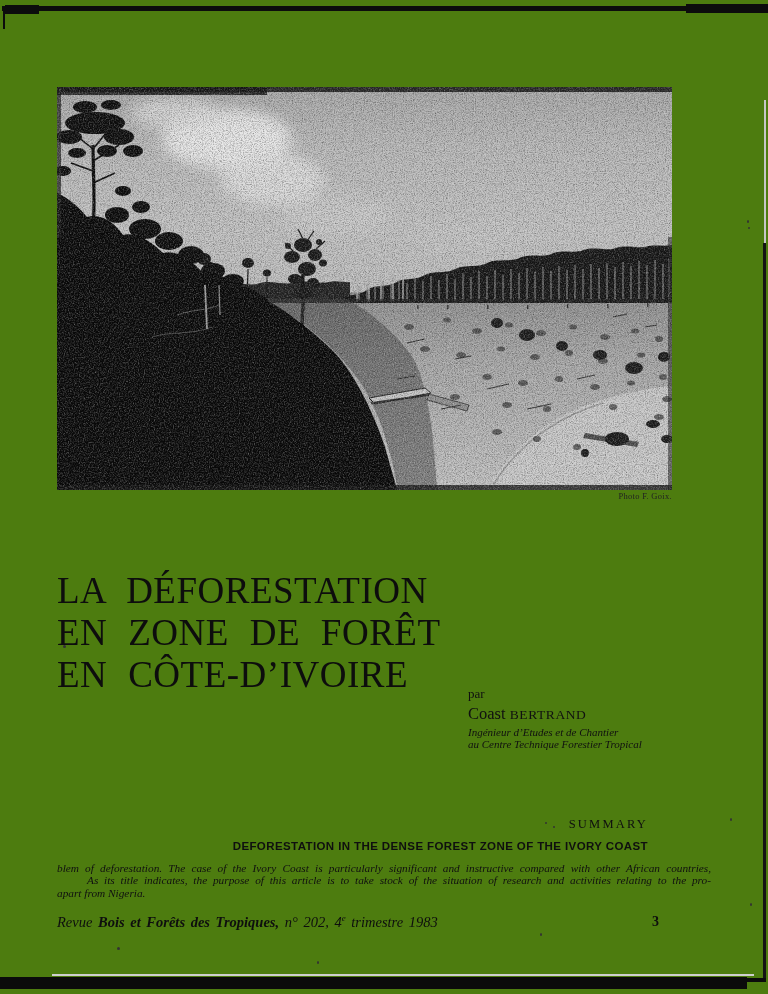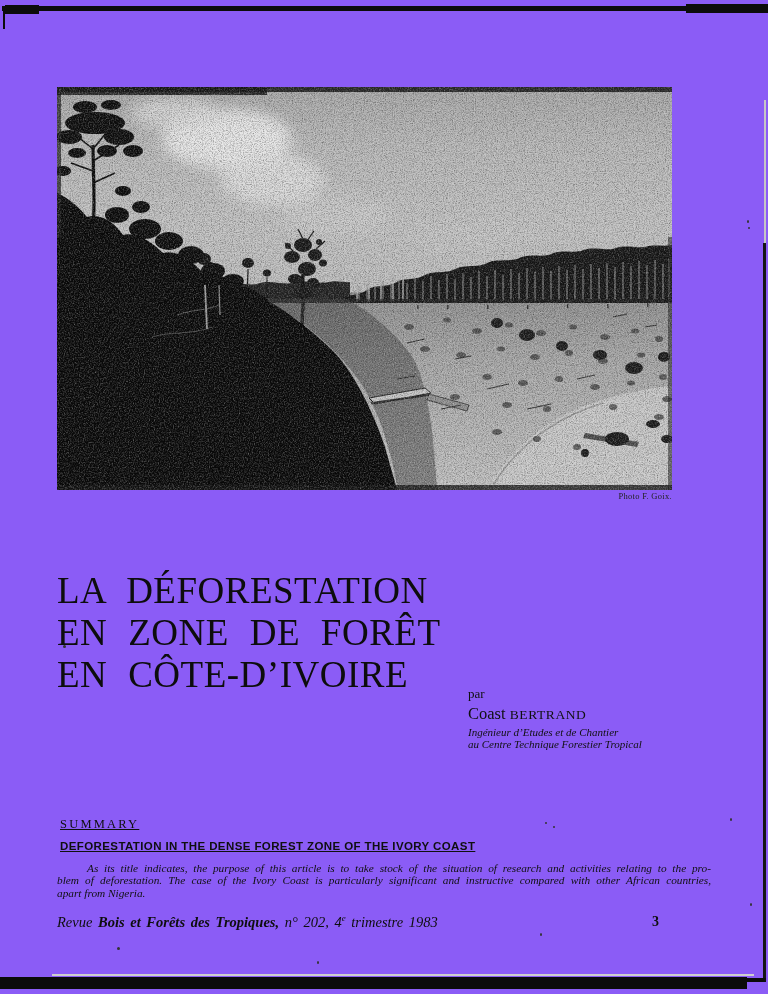--- a/index.html
+++ b/index.html
@@ -1,16 +1,16 @@
 <!DOCTYPE html>
 <html><head>
 <meta charset="utf-8">
 <style>
   html,body{margin:0;padding:0;background:#e9e9e9;}
-  .page{position:relative;width:768px;height:994px;background:#8b5cf6;overflow:hidden;
+  .page{position:relative;width:768px;height:994px;background:#4d7c0f;overflow:hidden;
         font-family:"Liberation Serif",serif;color:#111;}
   .page > div, .page > figure, .page > h1{position:absolute;margin:0;}
 
   
   .bar-top{left:2px;top:6px;width:764px;height:5px;background:#0c0c0c;}
   .bar-top-blob{left:5px;top:5px;width:34px;height:9px;background:#0c0c0c;}
   .bar-top-tick{left:3px;top:6px;width:2px;height:23px;background:#0c0c0c;}
   .bar-top-right{left:686px;top:4px;width:82px;height:9px;background:#0c0c0c;}
   .edge-right-gray{left:764px;top:100px;width:2px;height:145px;background:#c6c6c6;}
   .edge-right-dark{left:763px;top:243px;width:3px;height:739px;background:#141414;}
@@ -42,21 +42,21 @@
          font-size:37px;line-height:42px;letter-spacing:.5px;word-spacing:.3em;color:#0d0d0d;}
   .tline{display:block;}
 
   .author{left:468px;top:686px;width:218px;color:#101010;}
   .par{font-size:13px;}
   .name{font-size:16.5px;margin-top:2px;}
   .lastname{font-size:13.5px;letter-spacing:.6px;}
   .role{font-style:italic;font-size:11px;line-height:11.5px;}
   .role.first{margin-top:3px;}
 
-  .summary{left:60px;top:817px;width:588px;text-align:left;color:#0f0f0f;text-decoration:underline;}
+  .summary{left:60px;top:817px;width:588px;text-align:right;color:#0f0f0f;}
   .sum-label{font-size:12.5px;letter-spacing:2.2px;}
   .sum-sub{margin-top:8px;font-family:"Liberation Sans",sans-serif;font-weight:700;
            font-size:11.5px;letter-spacing:.4px;}
 
   .sum-body{left:57px;top:862px;width:654px;font-style:italic;
             font-size:11.3px;line-height:12.4px;color:#101010;}
   .bl.just{text-align:justify;text-align-last:justify;}
   .bl.indent{text-indent:30px;}
 
   .footer{left:57px;top:913px;width:654px;font-size:14.5px;color:#0e0e0e;word-spacing:2px;}
@@ -354,22 +354,22 @@
     <div class="role first">Ingénieur d’Etudes et de Chantier</div>
     <div class="role">au Centre Technique Forestier Tropical</div>
   </div>
 
   <div class="summary">
     <div class="sum-label">SUMMARY</div>
     <div class="sum-sub">DEFORESTATION IN THE DENSE FOREST ZONE OF THE IVORY COAST</div>
   </div>
 
   <div class="sum-body">
+    <div class="bl just">blem of deforestation. The case of the Ivory Coast is particularly significant and instructive compared with other African countries,</div>
     <div class="bl indent just">As its title indicates, the purpose of this article is to take stock of the situation of research and activities relating to the pro-</div>
-    <div class="bl just">blem of deforestation. The case of the Ivory Coast is particularly significant and instructive compared with other African countries,</div>
     <div class="bl">apart from Nigeria.</div>
   </div>
 
   <div class="footer">
     <span class="it">Revue</span>
     <span class="bi">Bois et Forêts des Tropiques,</span>
     <span class="it">n° 202, 4</span><sup>e</sup>
     <span class="it">trimestre 1983</span>
   </div>
   <div class="pagenum">3</div>

